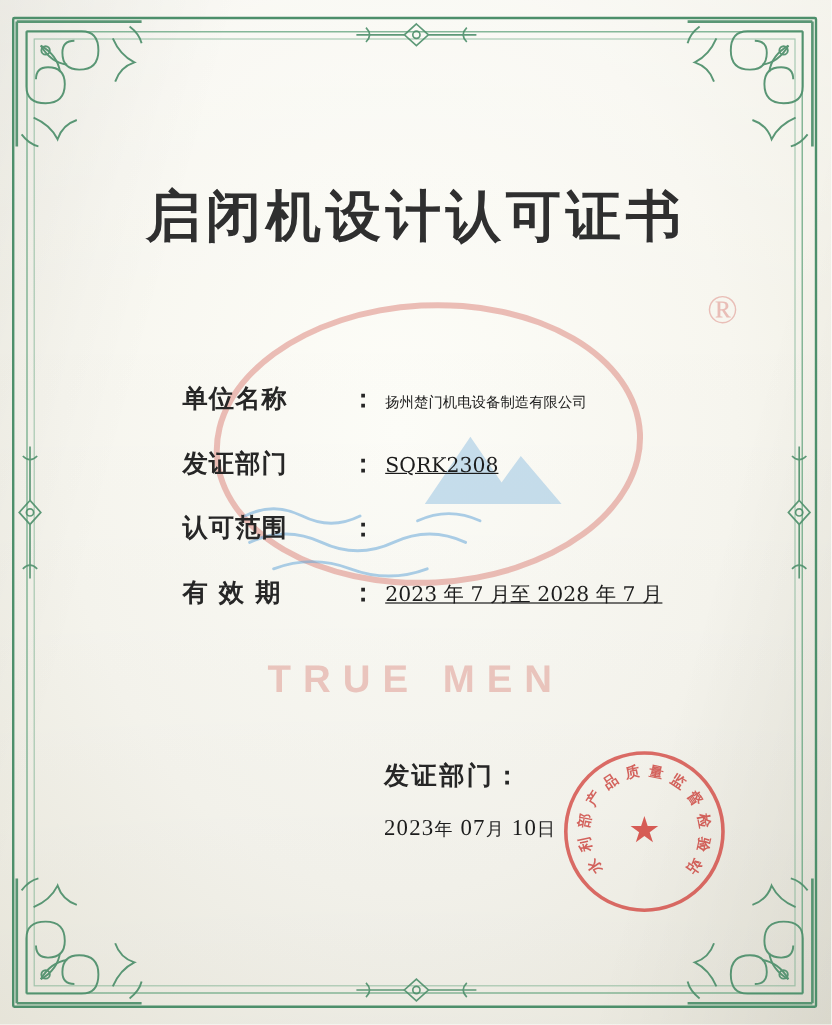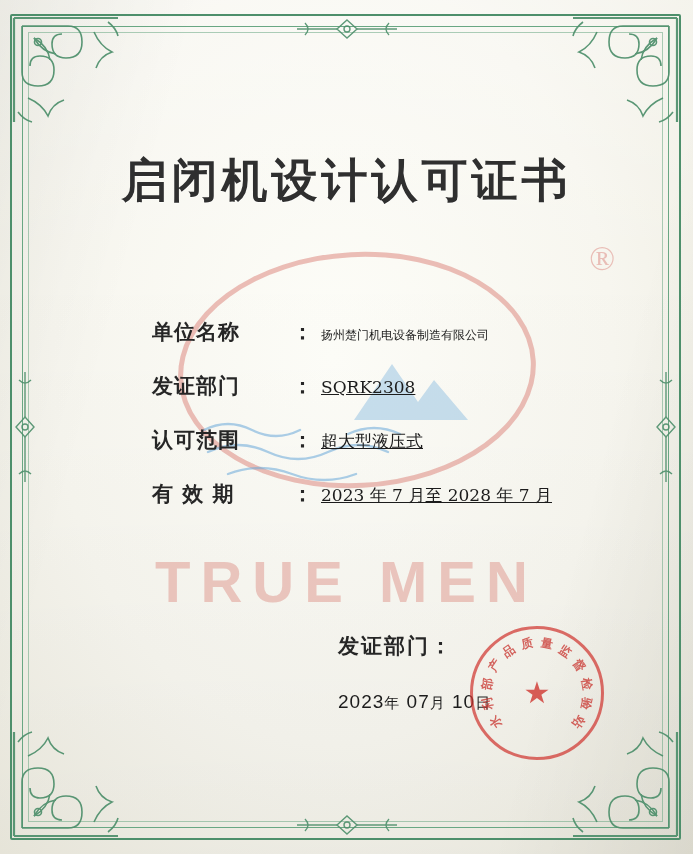--- a/index.html
+++ b/index.html
@@ -119,21 +119,21 @@
     pointer-events: none;
     opacity: 0.55;
   }
   .wm-text {
     position: absolute;
     left: 0;
     right: 0;
     top: 548px;
     text-align: center;
     font-family: "Liberation Sans", sans-serif;
-    font-size: 58px;
+    font-size: 32px;
     font-weight: 700;
     letter-spacing: 10px;
     color: rgba(216,128,120,0.42);
     pointer-events: none;
   }
 
   
   .title {
     position: absolute;
     left: 0;
@@ -183,34 +183,34 @@
     font-size: 12px;
     color: #1c1c1c;
     padding-left: 8px;
     white-space: nowrap;
   }
   .field-value.big { font-size: 17px; text-decoration: underline; }
 
   
   .issuer {
     position: absolute;
-    left: 338px;
+    left: 320px;
     top: 632px;
     width: 300px;
   }
   .issuer-line {
     font-family: "DejaVu Serif", serif;
     font-size: 21px;
     font-weight: 700;
     color: #262626;
     letter-spacing: 2px;
   }
   .issue-date {
-    margin-top: 31px;
-    font-family: Liberation Sans, sans-serif;
+    margin-top: 20px;
+    font-family: Liberation Serif, serif;
     font-size: 19px;
     color: #1c1c1c;
     letter-spacing: 1px;
   }
   .issue-date .num { font-size: 19px; }
   .issue-date .cn  { font-size: 15px; }
 
   
   .seal {
     position: absolute;
@@ -381,21 +381,20 @@
 
     <div class="field-row">
       <div class="field-label">发证部门</div>
       <div class="field-colon">：</div>
       <div class="field-value big">SQRK2308</div>
     </div>
 
     <div class="field-row">
       <div class="field-label">认可范围</div>
       <div class="field-colon">：</div>
-      <div class="field-value big">超大型液压式</div>
     </div>
 
     <div class="field-row">
       <div class="field-label">有 效 期</div>
       <div class="field-colon">：</div>
       <div class="field-value big">2023 年 7 月至 2028 年 7 月</div>
     </div>
 
   </div>
 

